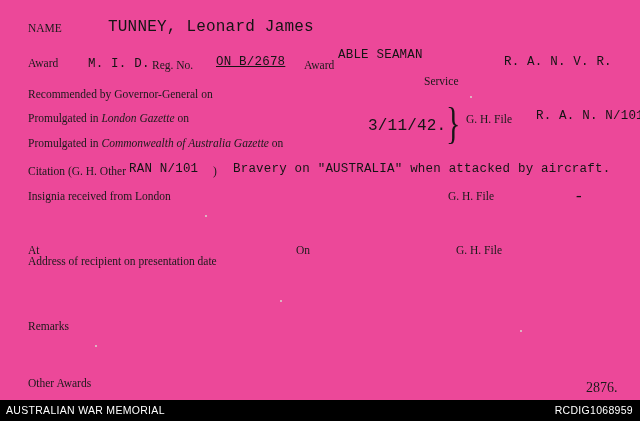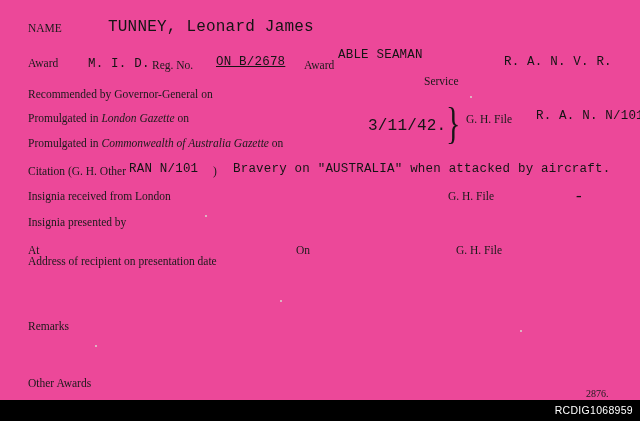--- a/index.html
+++ b/index.html
@@ -40,22 +40,21 @@
     font-size: 16px;
   }
   
   .label {
     font-family: "Liberation Serif", serif;
     font-size: 11.5px;
     color: #1a1a1a;
     white-space: pre;
   }
   .label.sm {
-    font-size: 10px;
-    margin-top: 8px;
+    font-size: 14px;
   }
   .ital {
     font-style: italic;
   }
   .row {
     position: absolute;
     white-space: nowrap;
   }
 
   
@@ -181,31 +180,31 @@
 
     <div class="row label" id="citation-label">Citation (G. H. Other</div>
     <div class="row typed" id="citation-file">RAN N/101</div>
     <div class="row label" id="citation-close">)</div>
     <div class="row typed" id="citation-text">Bravery on "AUSTRALIA" when attacked by aircraft.</div>
 
     <div class="row label" id="insignia-rec-label">Insignia received from London</div>
     <div class="row label" id="ghfile2-label">G. H. File</div>
     <div class="row typed big" id="dash-mark">-</div>
 
-    <div class="row label" id="insignia-pres-label">Insignia presented by</div>
 
     <div class="row label" id="at-label">At</div>
     <div class="row label" id="on-label">On</div>
     <div class="row label" id="ghfile3-label">G. H. File</div>
 
     <div class="row label" id="address-label">Address of recipient on presentation date</div>
 
     <div class="row label" id="remarks-label">Remarks</div>
 
     <div class="row label" id="other-awards-label">Other Awards</div>
 
     <div class="row label sm" id="form-number">2876.</div>
   </div>
 
   <div class="footer">
+    <div class="footer-left">AUSTRALIAN WAR MEMORIAL</div>
     <div class="footer-right">RCDIG1068959</div>
   </div>
 </div>
 
 </body></html>

